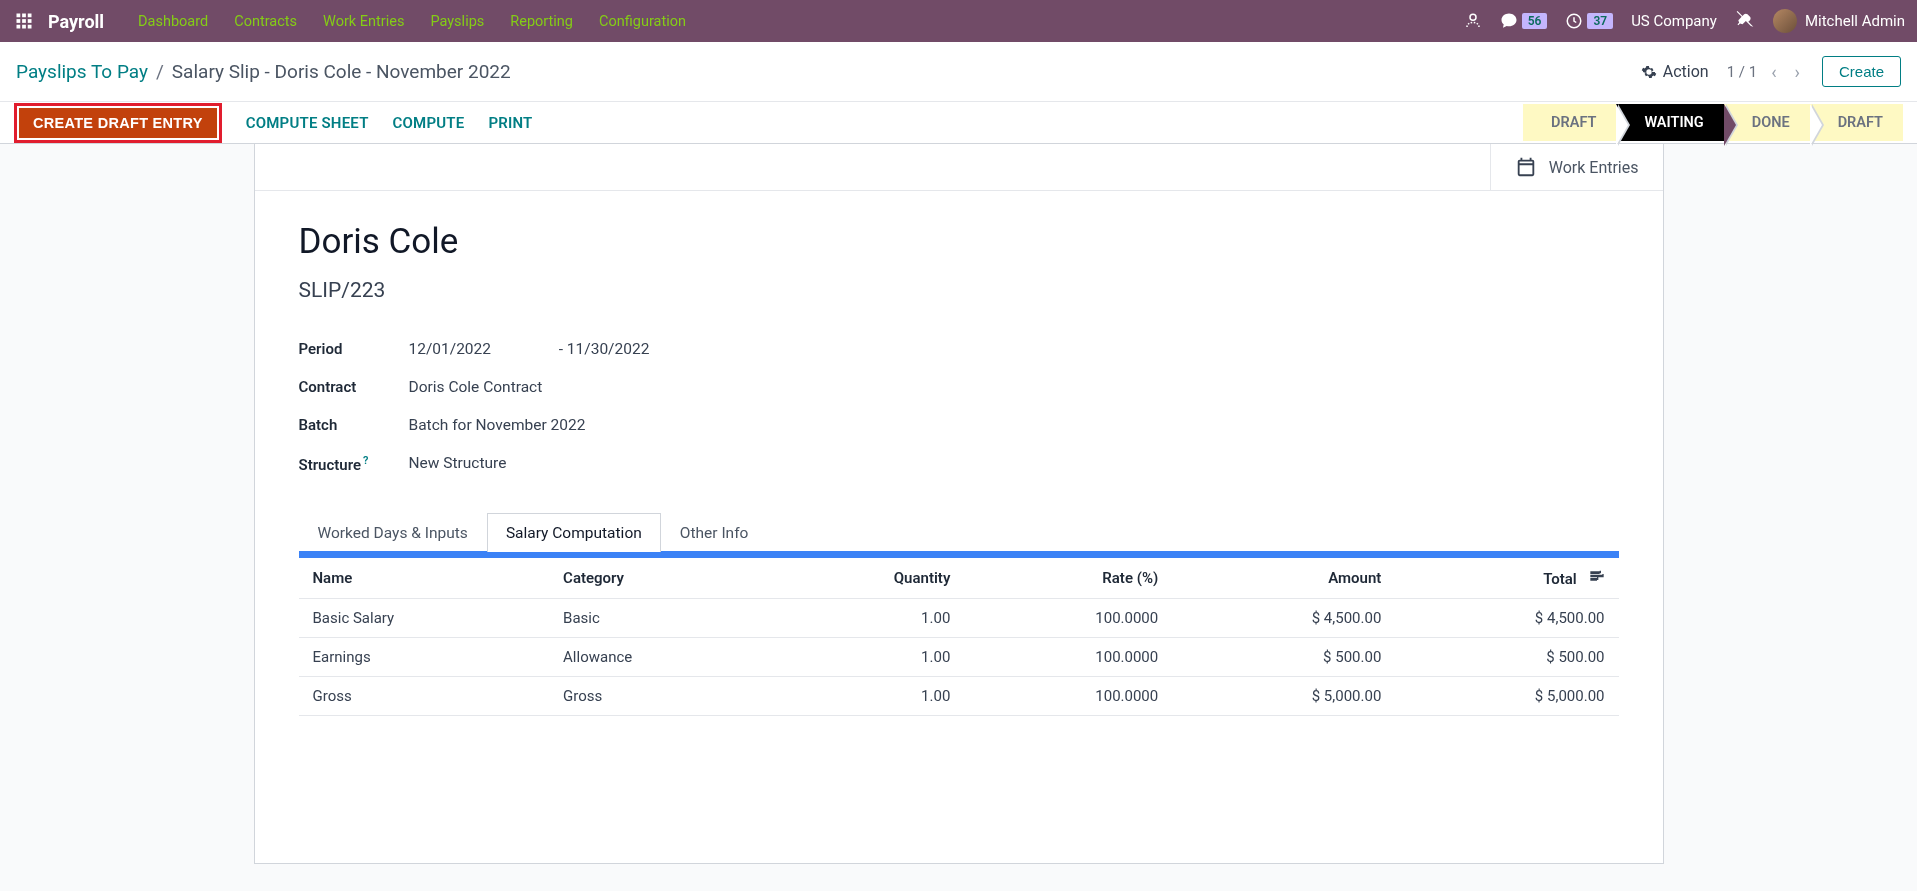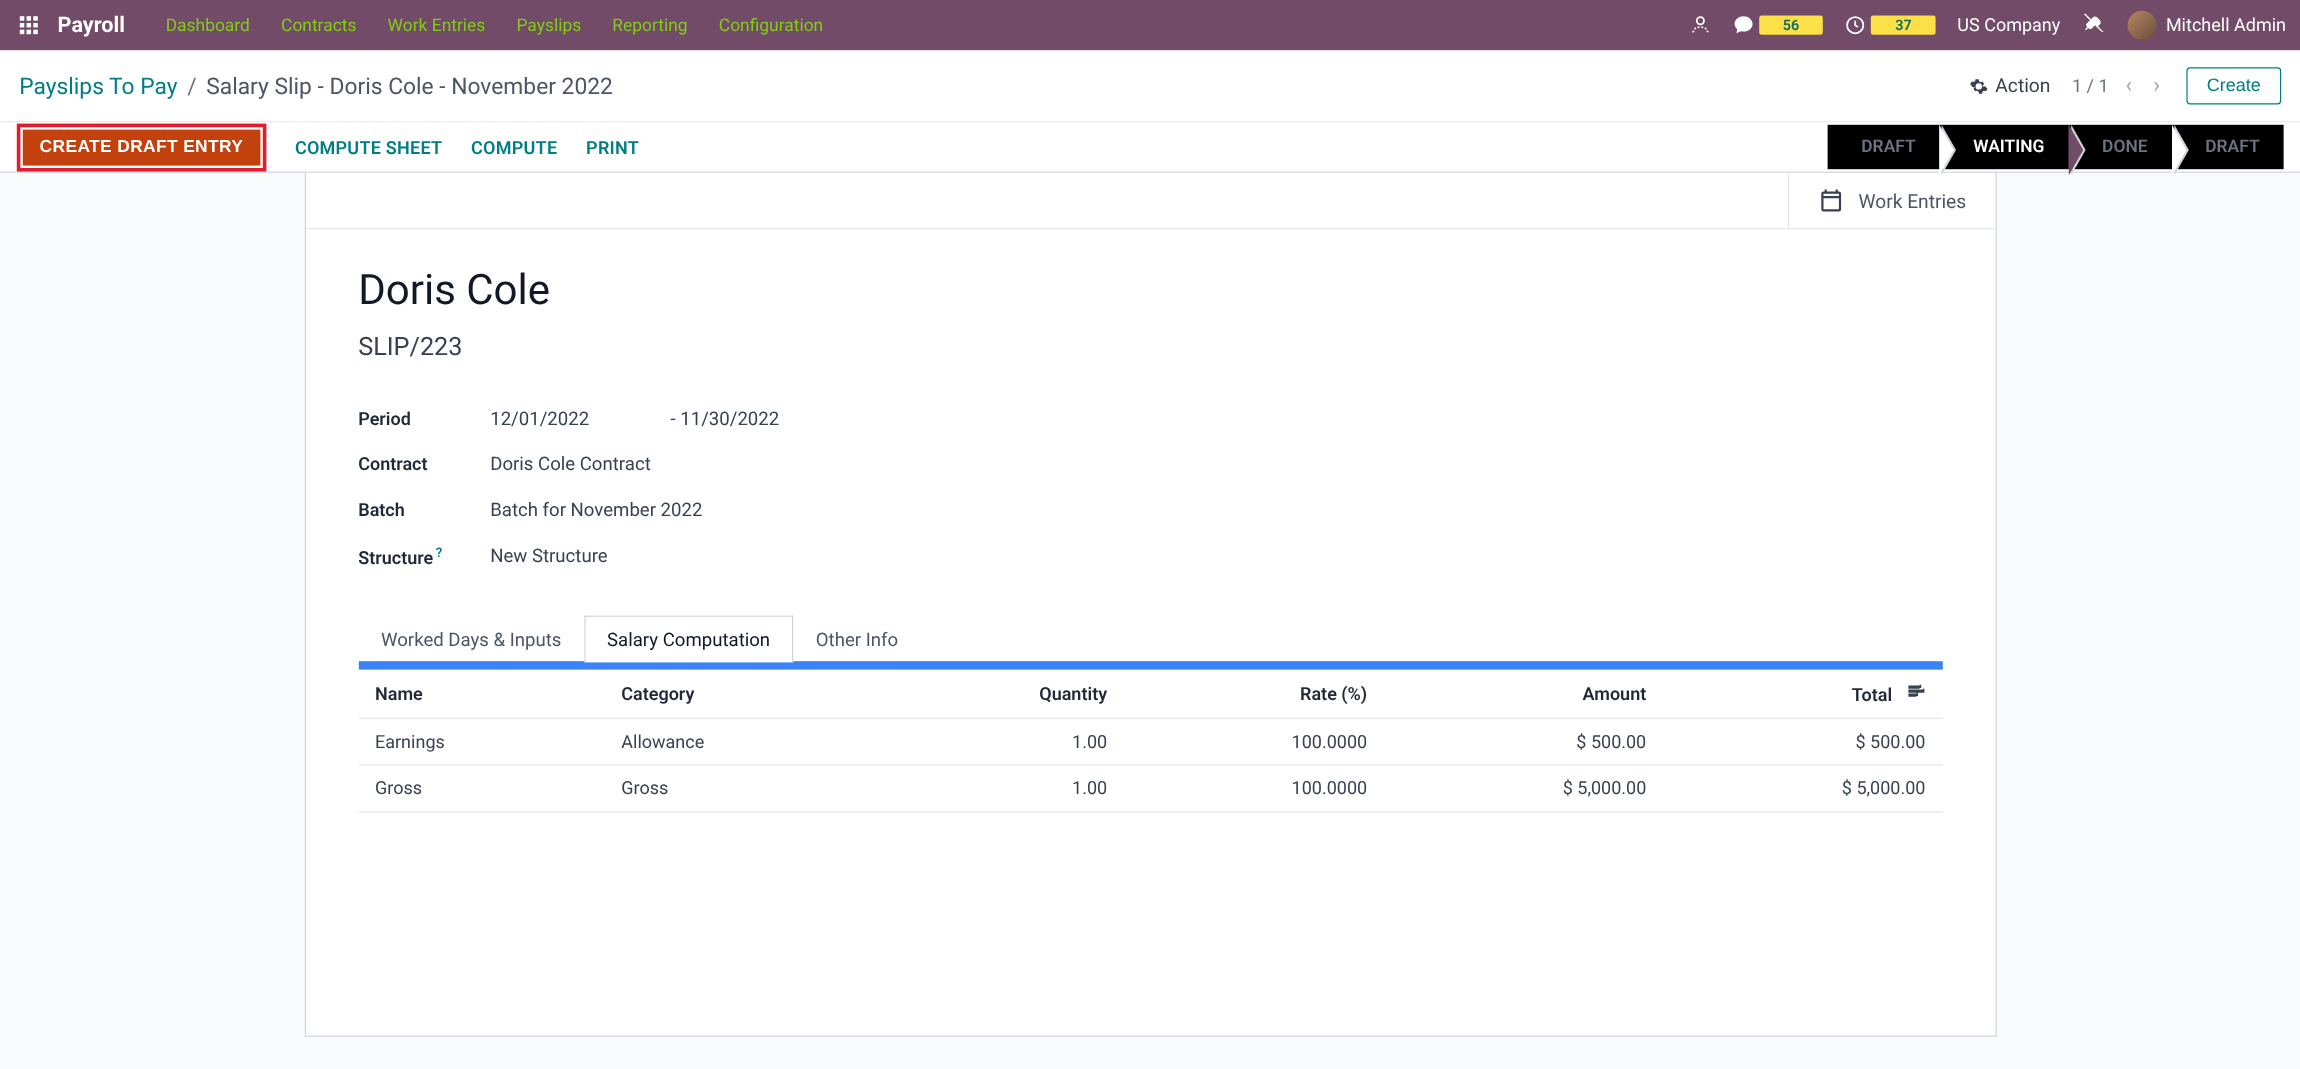--- a/index.html
+++ b/index.html
@@ -40,23 +40,23 @@
       cursor: pointer;
     }
     .spacer { flex: 1; }
     .nav-right { display: flex; align-items: center; gap: 18px; }
     .nav-icon-btn {
       display: inline-flex; align-items: center;
       color: #fff; cursor: pointer;
       position: relative;
     }
     .badge-ct { 
-      background: #fde047; color: #0b6b5d;
+      background: #c4b5fd; color: #0b6b5d;
       font-size: 12px; font-weight: 600;
-      padding: 1px 20px; border-radius: 2px;
+      padding: 1px 6px; border-radius: 2px;
       margin-left: 4px;
     }
     .user-chip { display: flex; align-items: center; gap: 8px; cursor: pointer; }
     .avatar {
       width: 24px; height: 24px; border-radius: 50%;
       background: linear-gradient(135deg,#b58863,#6b4f3a);
       display: inline-block;
     }
 
     .breadcrumb-bar {
@@ -116,21 +116,21 @@
     }
     .status-arrows {
       display: flex; align-items: center;
       margin-left: auto;
     }
     .status-step {
       position: relative;
       padding: 10px 20px 10px 28px;
       font-size: 14.5px; font-weight: 600;
       color: #6b7280;
-      background: #000000;
+      background: #fef9c3;
       cursor: pointer;
     }
     .status-step::after {
       content: "";
       position: absolute;
       right: -12px; top: 0;
       width: 0; height: 0;
       border-top: 21px solid transparent;
       border-bottom: 21px solid transparent;
       border-left: 12px solid #fff;
@@ -396,20 +396,28 @@
               <span class="sliders-icon" style="margin-left:8px;">
                 <svg viewBox="0 0 24 24">
                     <path d="M3 6h12v2H3zM3 11h18v2H3zM3 16h8v2H3zM17 4v4M21 9v4M13 14v4" stroke="#374151" stroke-width="2"></path>
                   </svg>
               </span>
             </th>
           </tr>
         </thead>
         <tbody>
           <tr>
+            <td>Basic Salary</td>
+            <td>Basic</td>
+            <td class="num">1.00</td>
+            <td class="num">100.0000</td>
+            <td class="num">$ 4,500.00</td>
+            <td class="num">$ 4,500.00</td>
+          </tr>
+          <tr>
             <td>Earnings</td>
             <td>Allowance</td>
             <td class="num">1.00</td>
             <td class="num">100.0000</td>
             <td class="num">$ 500.00</td>
             <td class="num">$ 500.00</td>
           </tr>
           <tr>
             <td>Gross</td>
             <td>Gross</td>

